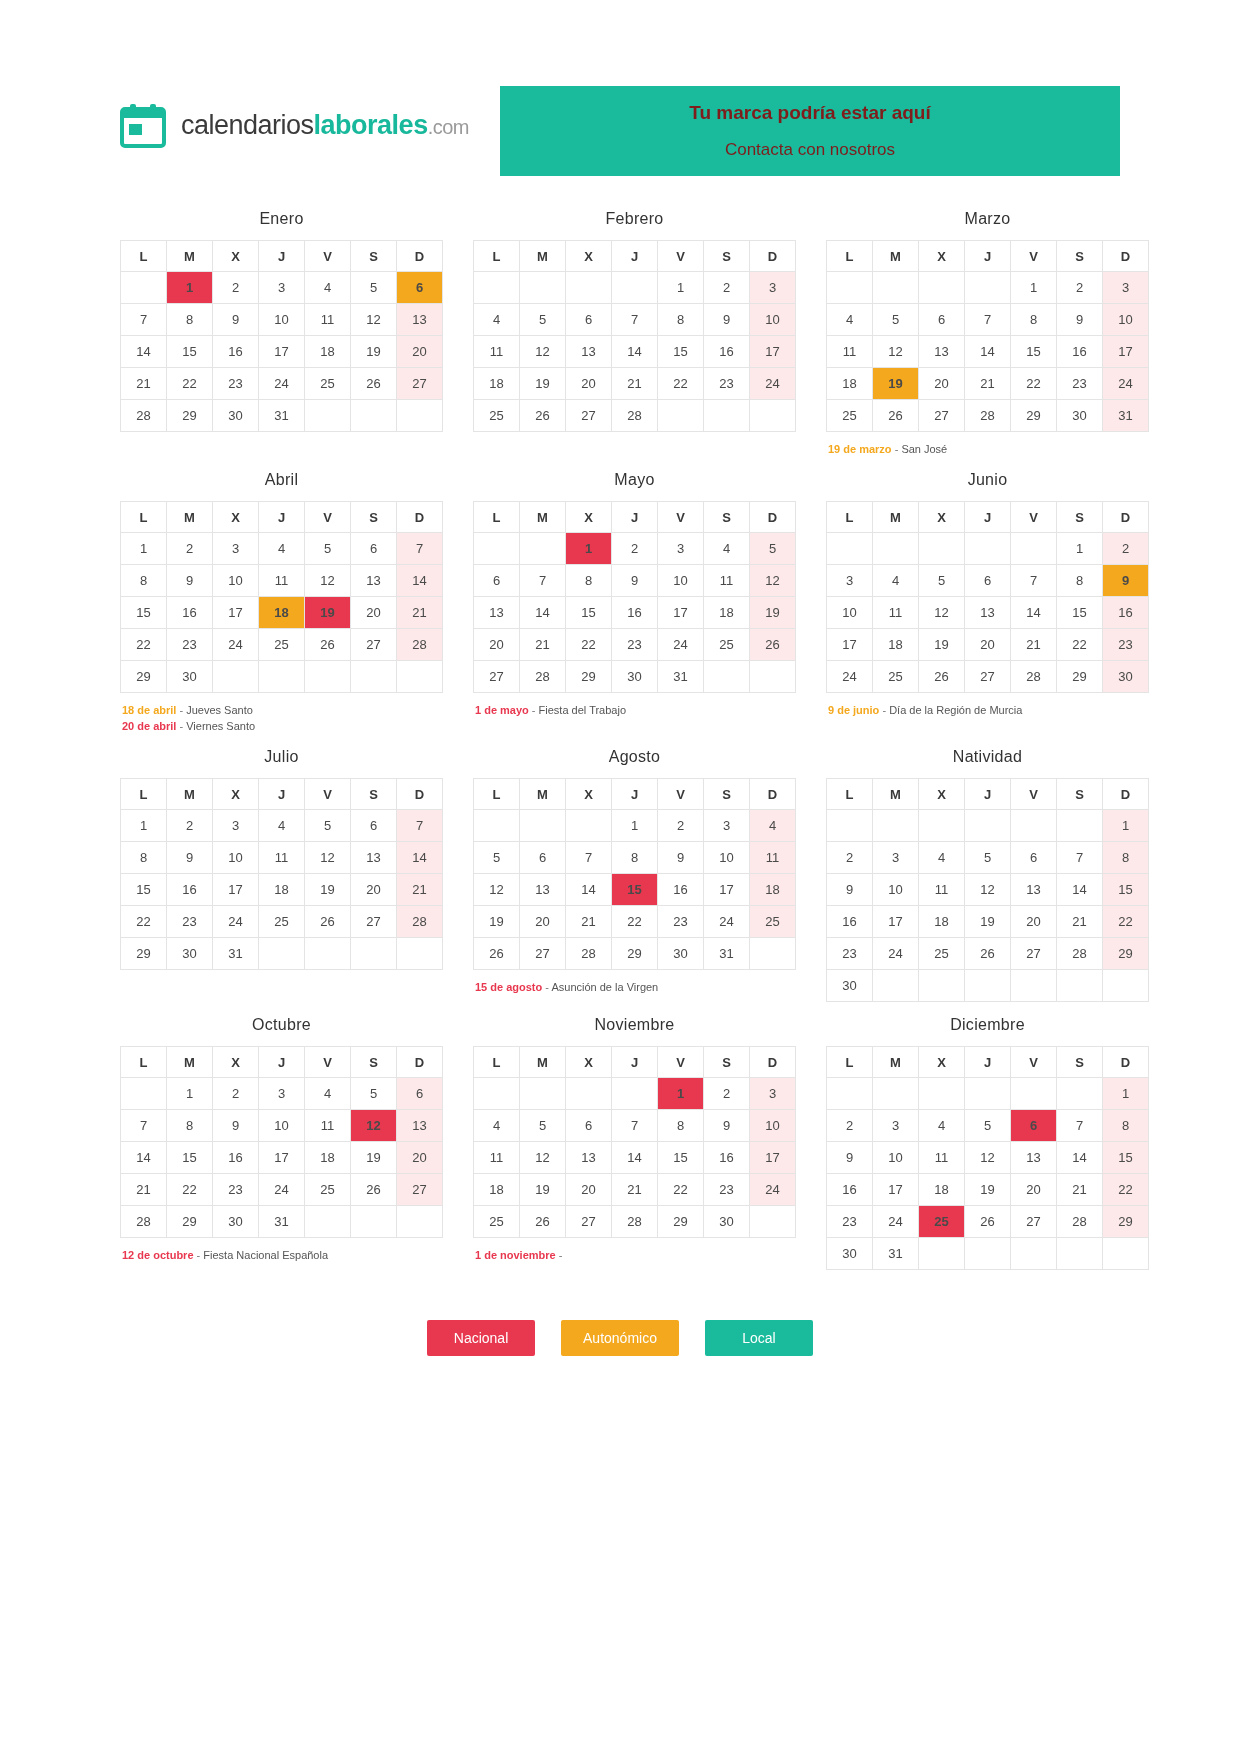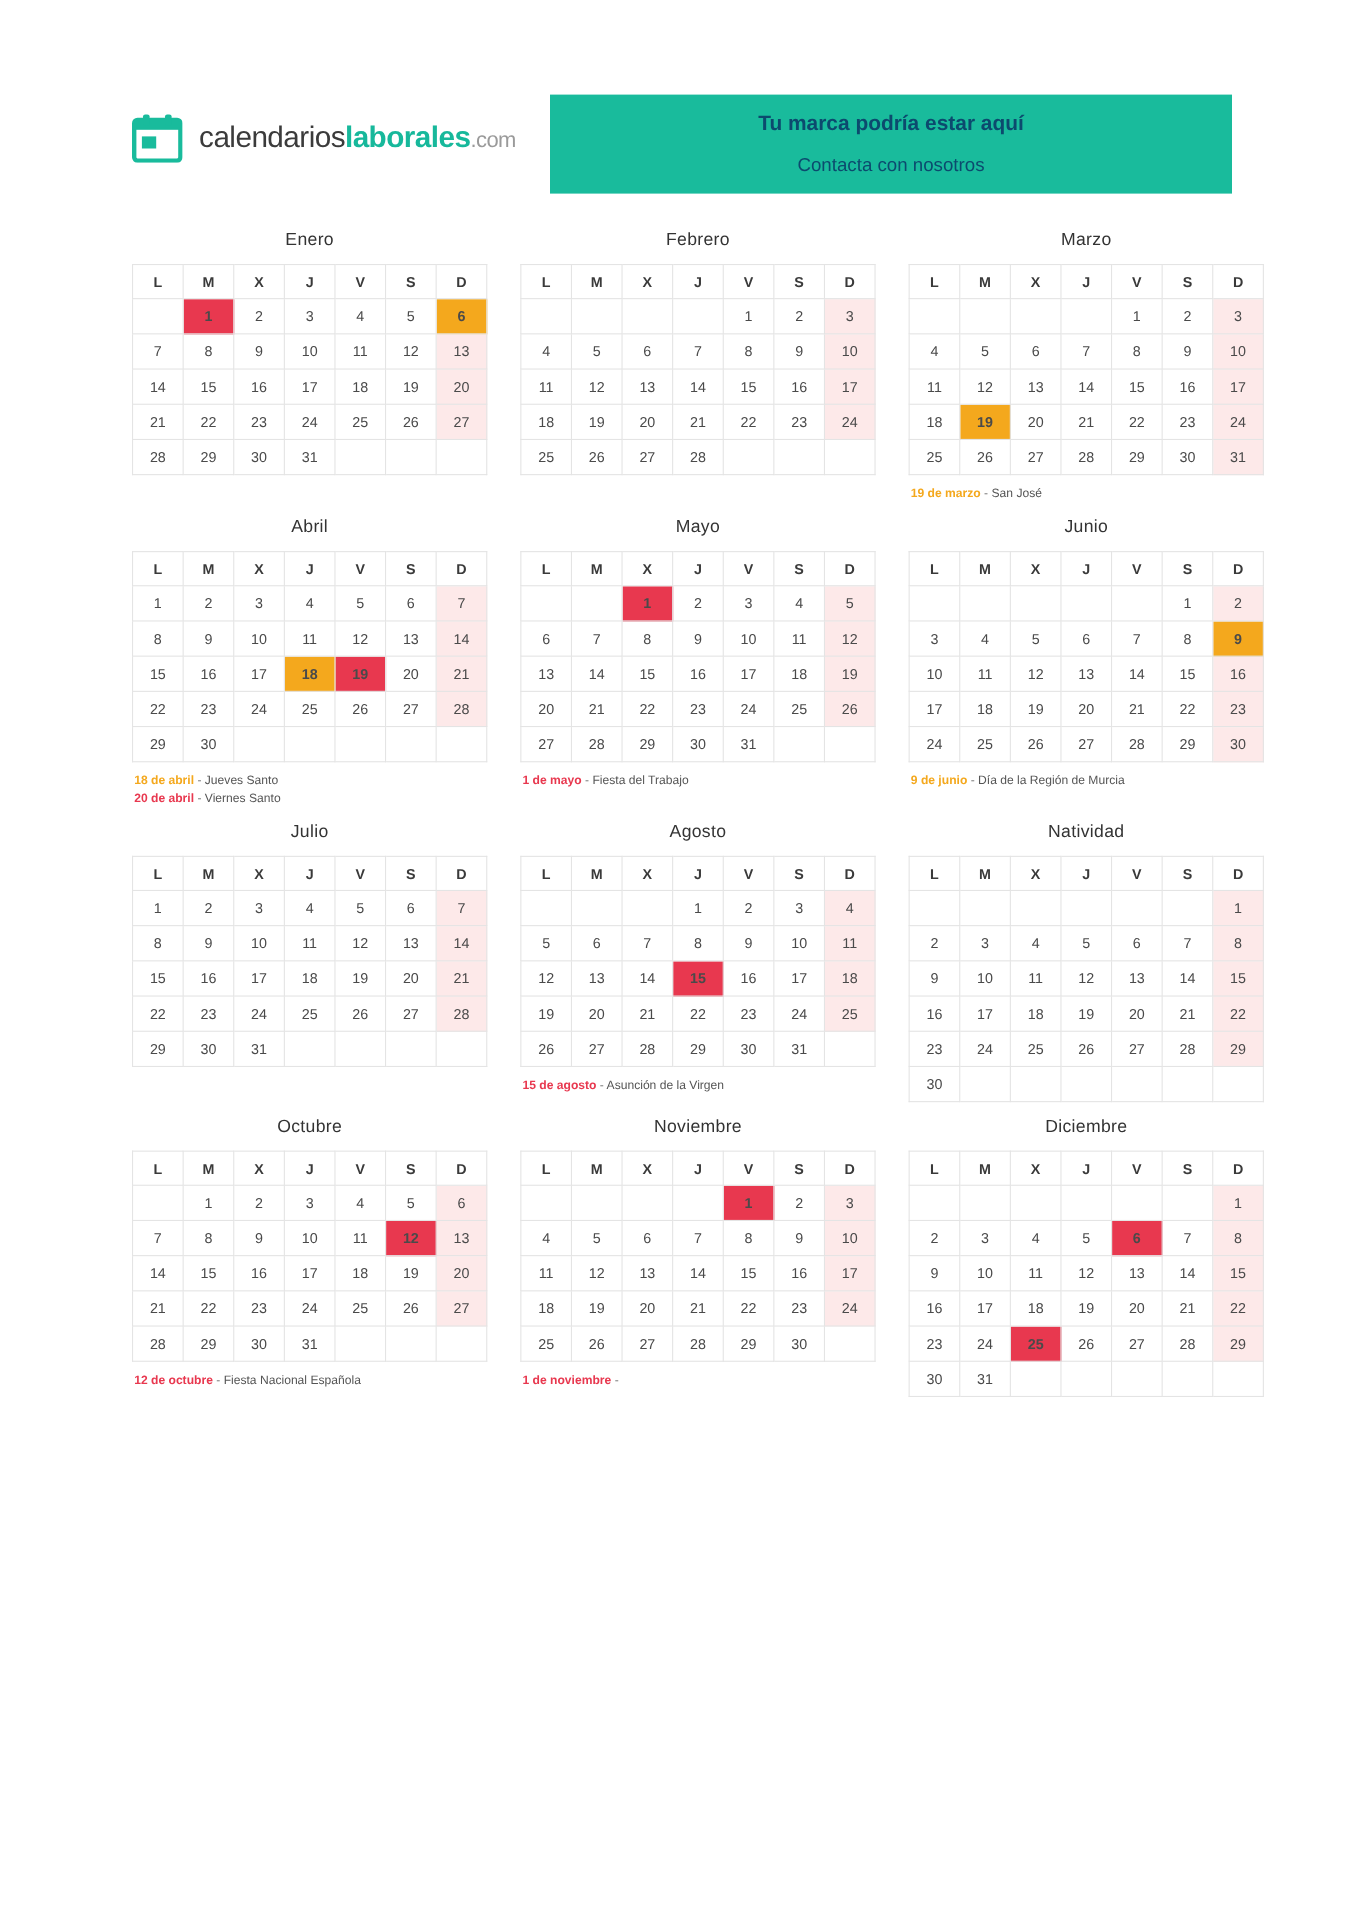--- a/index.html
+++ b/index.html
@@ -46,21 +46,21 @@
     letter-spacing: -0.5px;
     white-space: nowrap;
   }
   .logo-text .t1 { color: #3b3b3b; font-weight: normal; }
   .logo-text .t2 { color: #17b89b; font-weight: bold; }
   .logo-text .t3 { color: #9a9a9a; font-size: 20px; }
   .banner {
     background: #19bb9c;
     width: 620px;
     height: 90px;
-    color: #0c4a6e;
+    color: #7f1d1d;
     text-align: center;
     display: flex;
     flex-direction: column;
     align-items: center;
     justify-content: center;
     gap: 16px;
   }
   .banner-line1 {
     font-size: 19px;
     font-weight: bold;
@@ -983,14 +983,19 @@
               <td class="empty"></td>
               <td class="empty"></td>
               <td class="empty"></td>
               <td class="empty"></td>
             </tr>
           </tbody>
         </table>
       </div>
     </div>
 
+  <div class="legend">
+      <div class="legend-item lg-nac">Nacional</div>
+      <div class="legend-item lg-aut">Autonómico</div>
+      <div class="legend-item lg-loc">Local</div>
+    </div>
 
 </div>
 
 </body></html>

